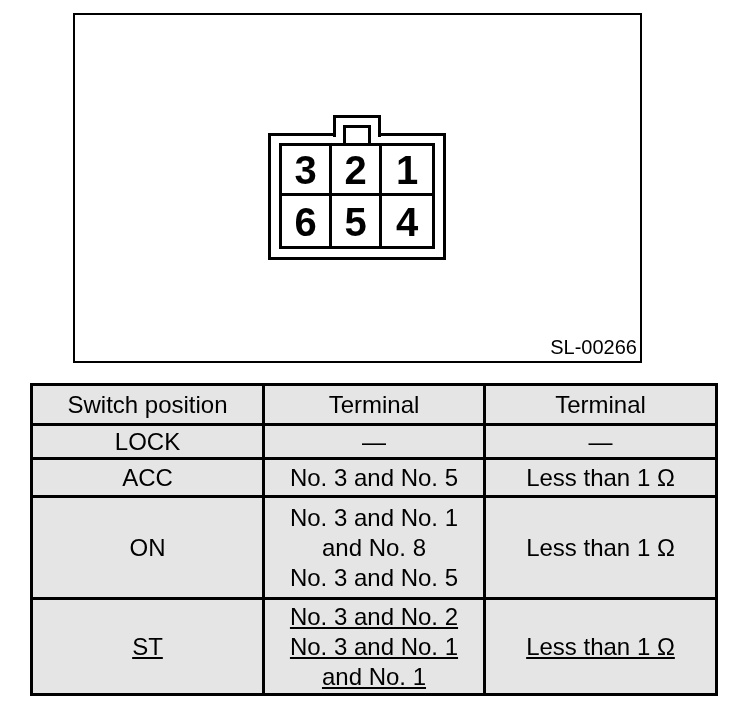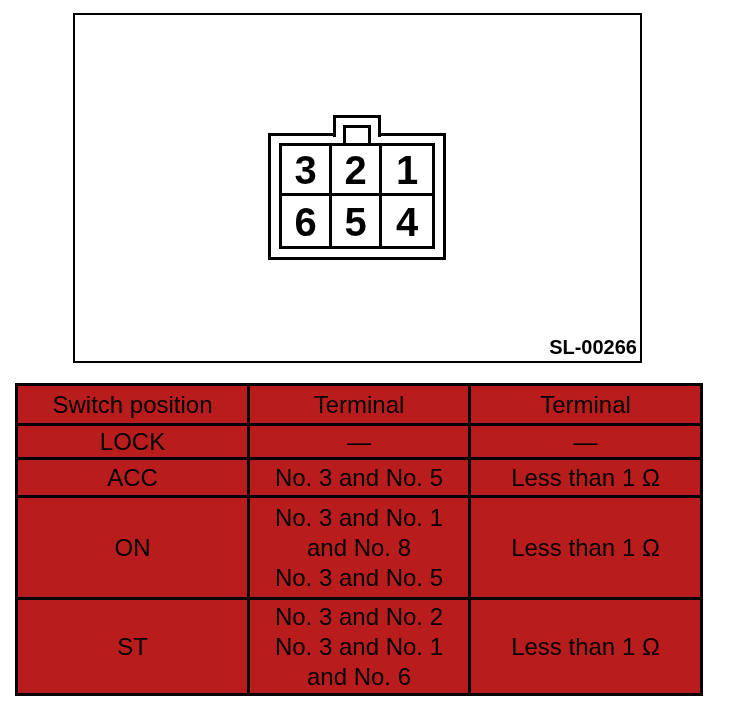--- a/index.html
+++ b/index.html
@@ -76,48 +76,47 @@
     box-sizing: border-box;
     background: #ffffff;
   }
   .figure-code {
     position: absolute;
     left: 440px; top: 336px;
     width: 197px;
     text-align: right;
     font-size: 20px;
     letter-spacing: 0px;
-    font-weight: bold;
   }
   
   .spec-table {
     position: absolute;
-    left: 15px; top: 383px;
+    left: 30px; top: 383px;
     width: 685px;
     border-collapse: collapse;
     table-layout: fixed;
-    background: #b91c1c;
+    background: #e5e5e5;
   }
   .spec-table col.c1 { width: 232px; }
   .spec-table col.c2 { width: 221px; }
   .spec-table col.c3 { width: 232px; }
   .spec-table th, .spec-table td {
     border: 3px solid #000;
     text-align: center;
     vertical-align: middle;
     font-size: 24px;
     font-weight: 400;
     line-height: 30px;
     padding: 0;
   }
   .row-header th { height: 37px; }
   .row-lock  td { height: 31px; }
   .row-acc   td { height: 35px; }
   .row-on    td { height: 99px; }
-  .row-st    td { height: 93px; }
+  .row-st    td { height: 93px; text-decoration: underline; }
 </style>
 </head>
 <body>
 
 <div class="page">
 
   <div class="figure-frame"></div>
   <div class="conn-outer"></div>
   <div class="conn-tab"></div>
   <div class="conn-grid">
@@ -160,20 +159,20 @@
           <div>and No. 8</div>
           <div>No. 3 and No. 5</div>
         </td>
         <td>Less than 1 Ω</td>
       </tr>
       <tr class="row-st">
         <td>ST</td>
         <td>
           <div>No. 3 and No. 2</div>
           <div>No. 3 and No. 1</div>
-          <div>and No. 6</div>
+          <div>and No. 1</div>
         </td>
         <td>Less than 1 Ω</td>
       </tr>
     </tbody>
   </table>
 
 </div>
 
 </body></html>

